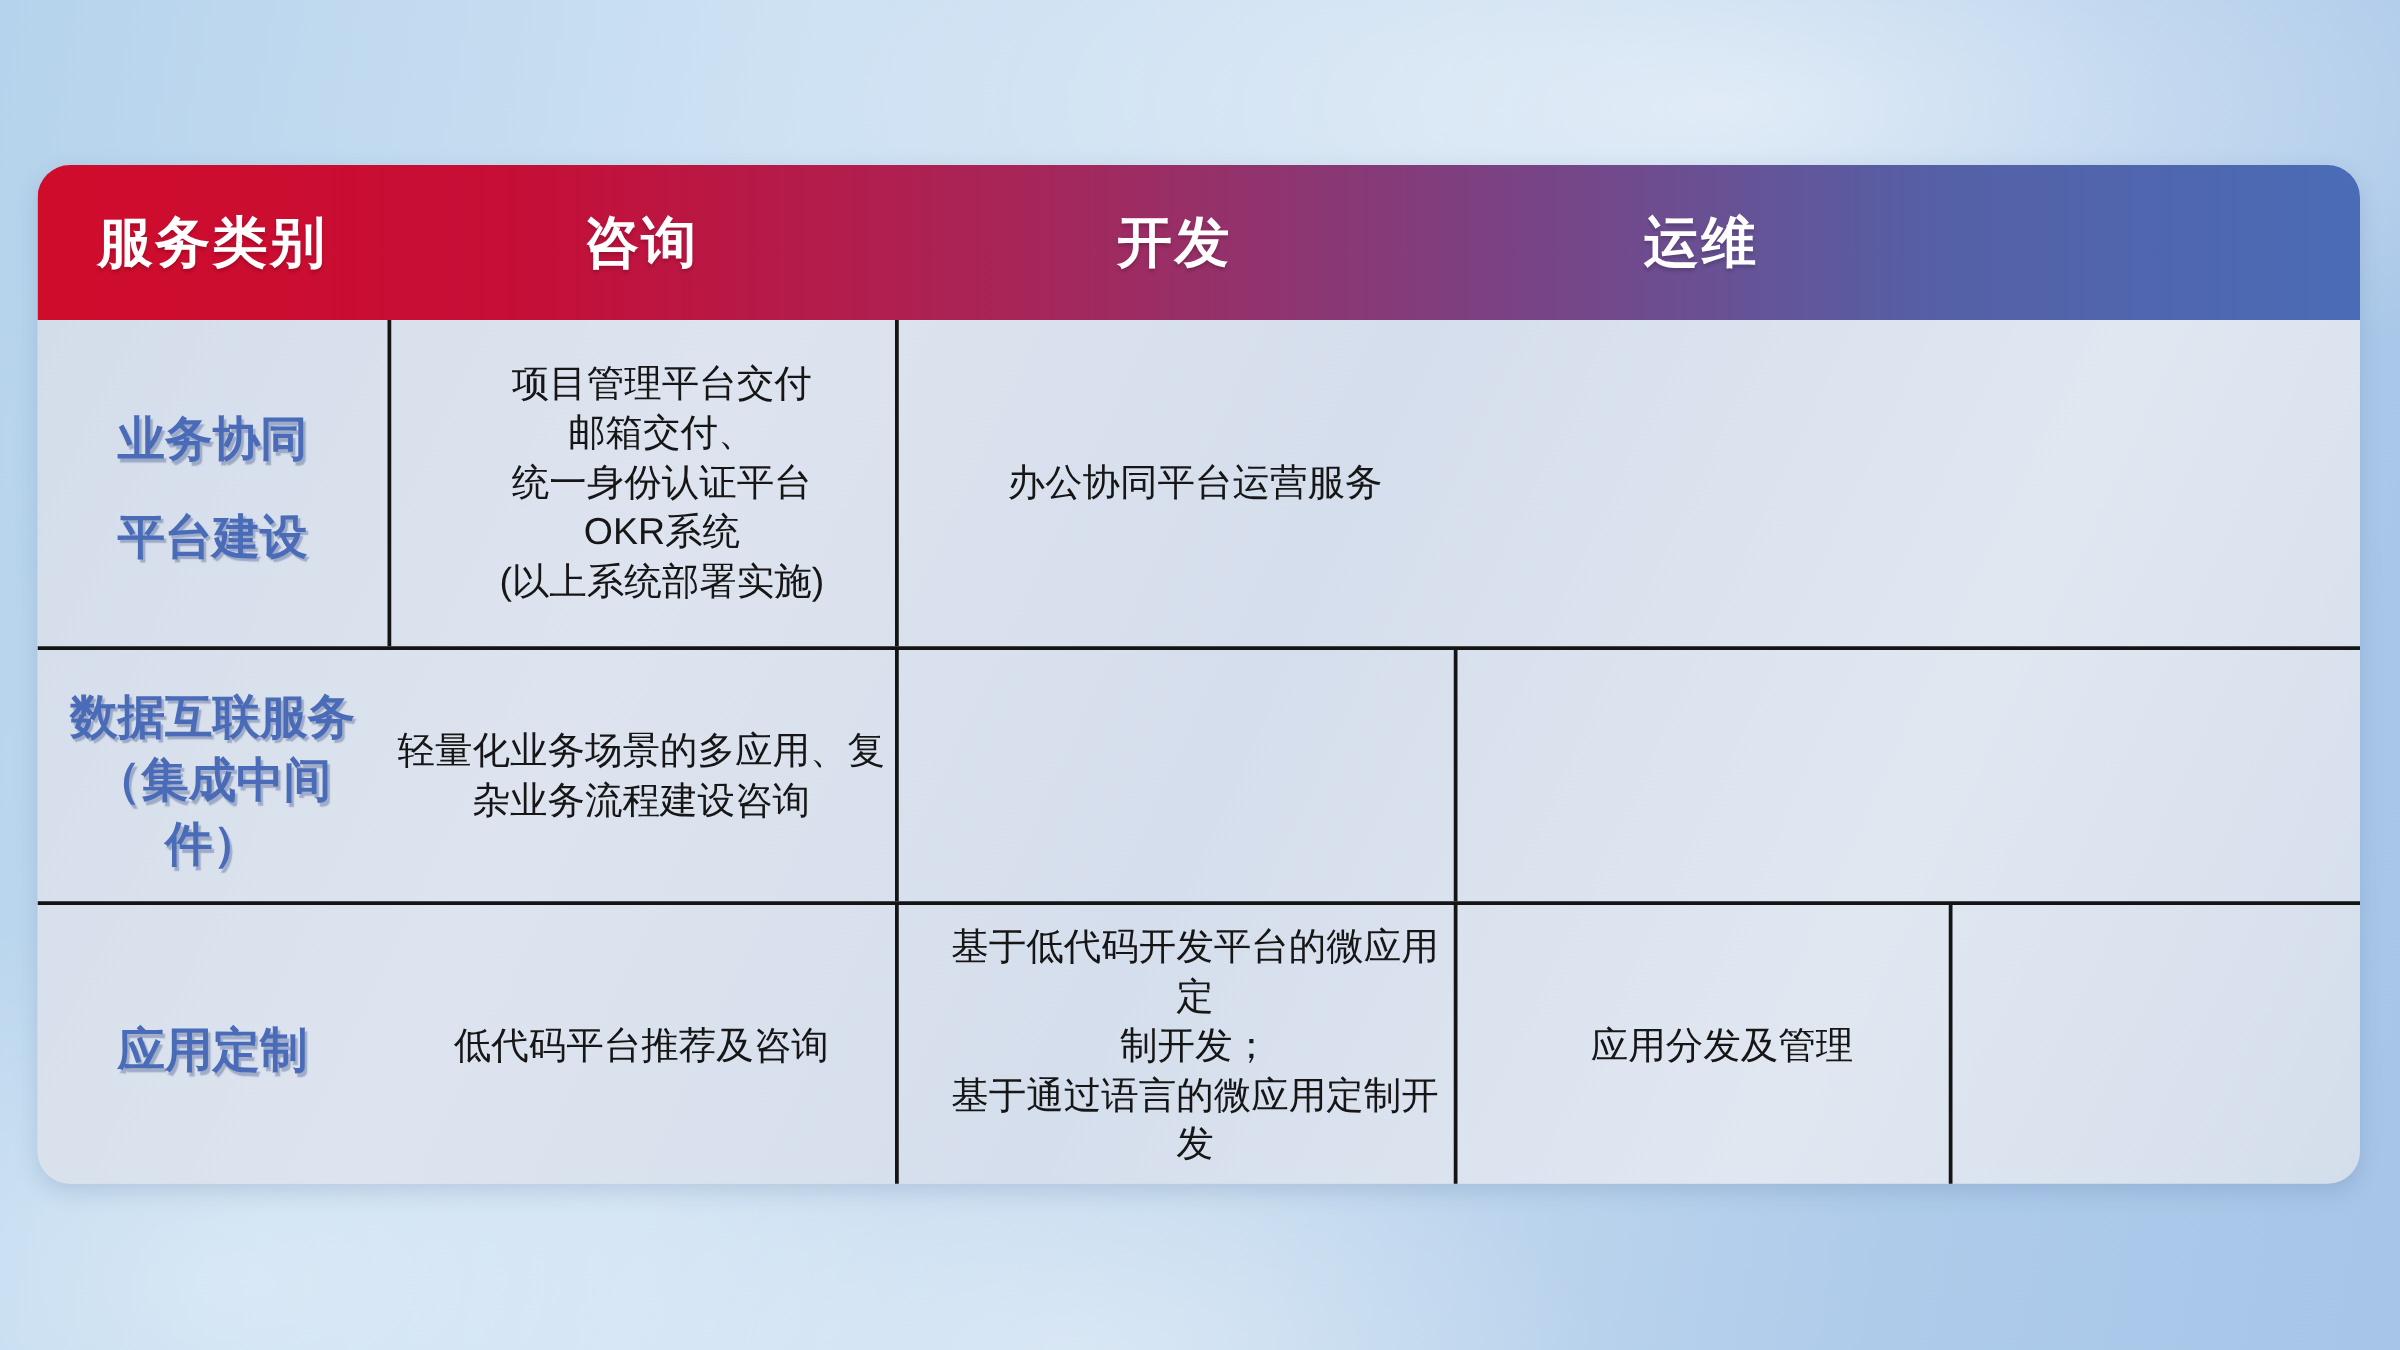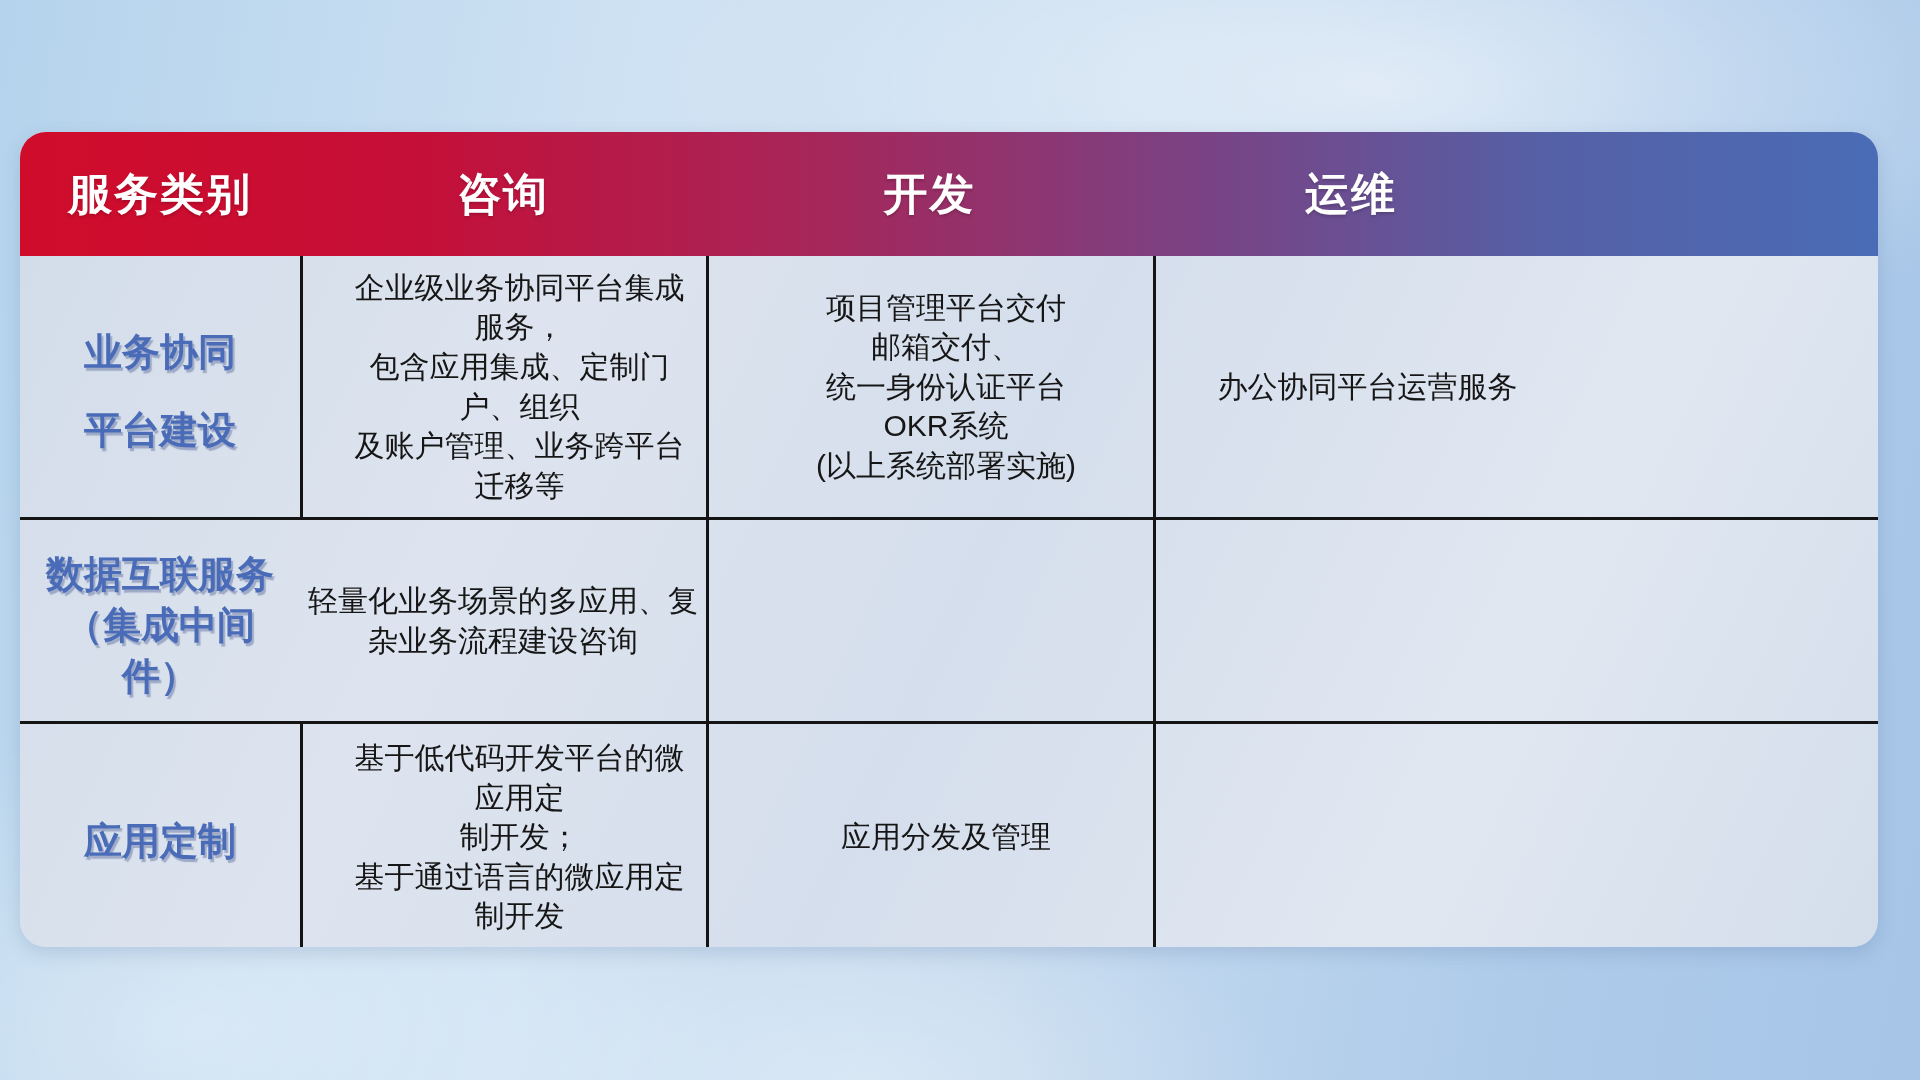--- a/index.html
+++ b/index.html
@@ -10,21 +10,21 @@
     overflow: hidden;
     font-family: "Liberation Sans", sans-serif;
     background:
       radial-gradient(1100px 420px at 72% 8%, rgba(255,255,255,0.55), rgba(255,255,255,0) 65%),
       radial-gradient(900px 500px at 10% 95%, rgba(255,255,255,0.35), rgba(255,255,255,0) 60%),
       radial-gradient(700px 300px at 45% 100%, rgba(255,255,255,0.30), rgba(255,255,255,0) 60%),
       linear-gradient(100deg, #b5d3ec 0%, #cfe2f3 32%, #c6dbef 55%, #aecbea 80%, #a6c5e7 100%);
   }
   .card {
     position: absolute;
-    left: 20px;
+    left: 30px;
     top: 132px;
     width: 1858px;
     height: 815px;
     border-radius: 26px;
     overflow: hidden;
     background: linear-gradient(115deg, #d2dce9 0%, #dde4ef 28%, #d5deec 52%, #e0e7f1 78%, #d4deeb 100%);
     box-shadow: 0 6px 18px rgba(60,90,140,0.18);
   }
   .thead {
     display: grid;
@@ -82,42 +82,40 @@
     <div class="thead">
       <div class="hcell">服务类别</div>
       <div class="hcell">咨询</div>
       <div class="hcell">开发</div>
       <div class="hcell">运维</div>
     </div>
 
     <div class="trow trow-1">
       <div class="cell cat cat-spread">业务协同
 平台建设</div>
-      <div class="cell bl">企业级业务协同平台集成服务，
-包含应用集成、定制门户、组织
-及账户管理、业务跨平台迁移等</div>
       <div class="cell bl">项目管理平台交付
 邮箱交付、
 统一身份认证平台
 OKR系统
 (以上系统部署实施)</div>
       <div class="cell bl">办公协同平台运营服务</div>
     </div>
 
     <div class="trow trow-2">
       <div class="cell cat">数据互联服务
 （集成中间件）</div>
       <div class="cell">轻量化业务场景的多应用、复
 杂业务流程建设咨询</div>
       <div class="cell bl"></div>
       <div class="cell bl"></div>
     </div>
 
     <div class="trow trow-3">
       <div class="cell cat">应用定制</div>
+      <div class="cell">低代码平台推荐及咨询</div>
       <div class="cell bl">基于低代码开发平台的微应用定
 制开发；
 基于通过语言的微应用定制开发</div>
       <div class="cell bl">应用分发及管理</div>
       <div class="cell bl"></div>
     </div>
 
   </div>
 </div>
 

